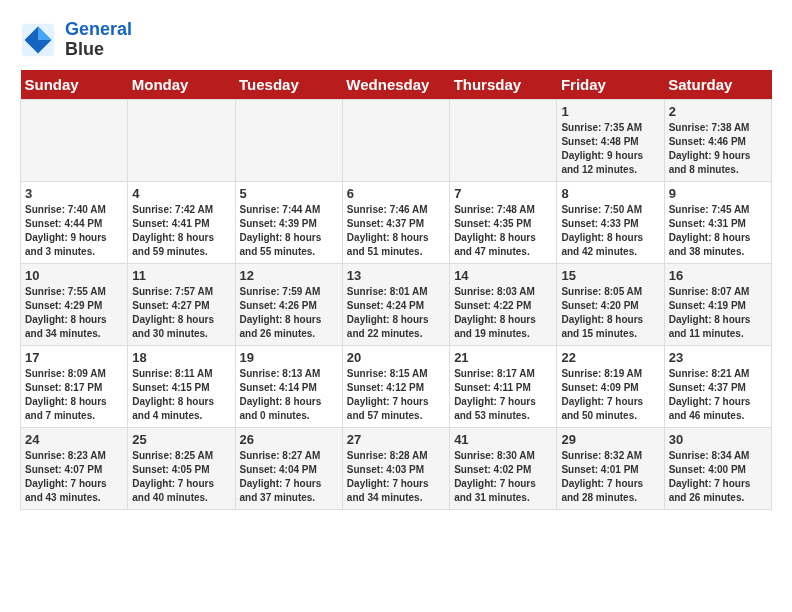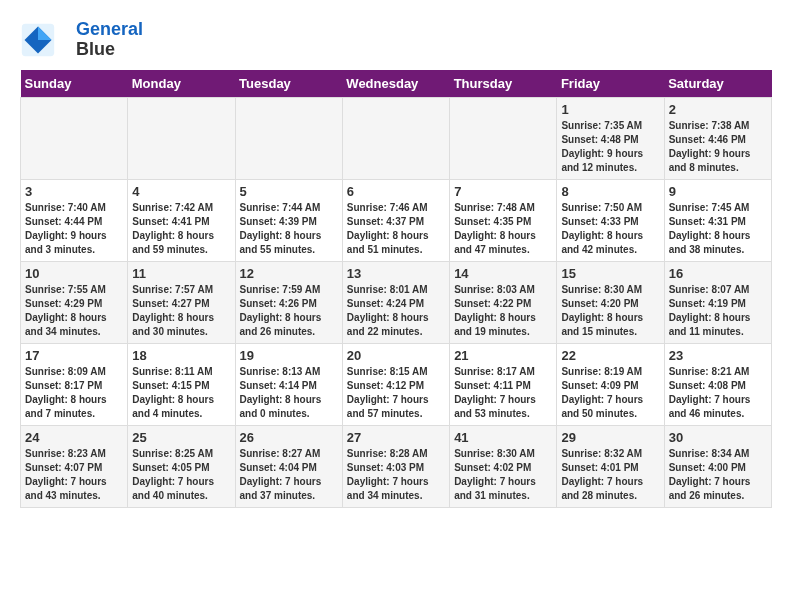--- a/index.html
+++ b/index.html
@@ -12,21 +12,21 @@
     }
     .header {
       display: flex;
       justify-content: space-between;
       align-items: flex-start;
       margin-bottom: 10px;
     }
     .logo {
       display: flex;
       align-items: center;
-      gap: 20px;
+      gap: 9px;
     }
     .logo-text {
       font-size: 18px;
       font-weight: bold;
       color: #333;
       line-height: 1.1;
     }
     .logo-text span {
       color: #1565c0;
     }
@@ -46,25 +46,25 @@
       font-size: 16px;
       color: #555;
       font-weight: normal;
     }
     table {
       width: 100%;
       border-collapse: collapse;
       font-size: 11px;
     }
     thead th {
-      background-color: #701a75;
+      background-color: #b91c1c;
       color: #fff;
       padding: 6px 4px;
       text-align: left;
-      font-size: 13px;
+      font-size: 15px;
       font-weight: bold;
     }
     tbody td {
       border: 1px solid #ddd;
       vertical-align: top;
       padding: 4px;
       height: 80px;
       width: 14.28%;
     }
     tbody tr:nth-child(odd) td {
@@ -213,21 +213,21 @@
 Daylight: 8 hours and 22 minutes.</div>
         </td>
         <td>
           <span class="day-number">14</span>
           <div class="day-info">Sunrise: 8:03 AM
 Sunset: 4:22 PM
 Daylight: 8 hours and 19 minutes.</div>
         </td>
         <td>
           <span class="day-number">15</span>
-          <div class="day-info">Sunrise: 8:30 AM
+          <div class="day-info">Sunrise: 8:05 AM
 Sunset: 4:20 PM
 Daylight: 8 hours and 15 minutes.</div>
         </td>
         <td>
           <span class="day-number">16</span>
           <div class="day-info">Sunrise: 8:07 AM
 Sunset: 4:19 PM
 Daylight: 8 hours and 11 minutes.</div>
         </td>
       </tr>
@@ -264,21 +264,21 @@
         </td>
         <td>
           <span class="day-number">22</span>
           <div class="day-info">Sunrise: 8:19 AM
 Sunset: 4:09 PM
 Daylight: 7 hours and 50 minutes.</div>
         </td>
         <td>
           <span class="day-number">23</span>
           <div class="day-info">Sunrise: 8:21 AM
-Sunset: 4:08 PM
+Sunset: 4:37 PM
 Daylight: 7 hours and 46 minutes.</div>
         </td>
       </tr>
       <tr>
         <td>
           <span class="day-number">24</span>
           <div class="day-info">Sunrise: 8:23 AM
 Sunset: 4:07 PM
 Daylight: 7 hours and 43 minutes.</div>
         </td>

